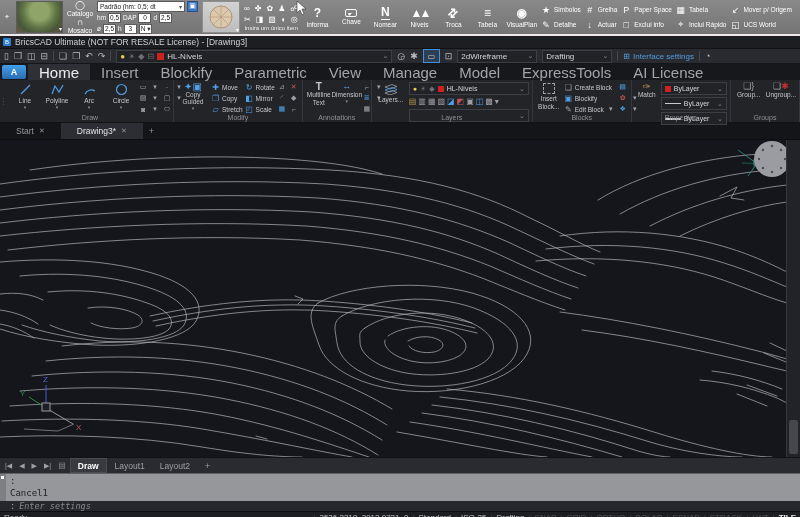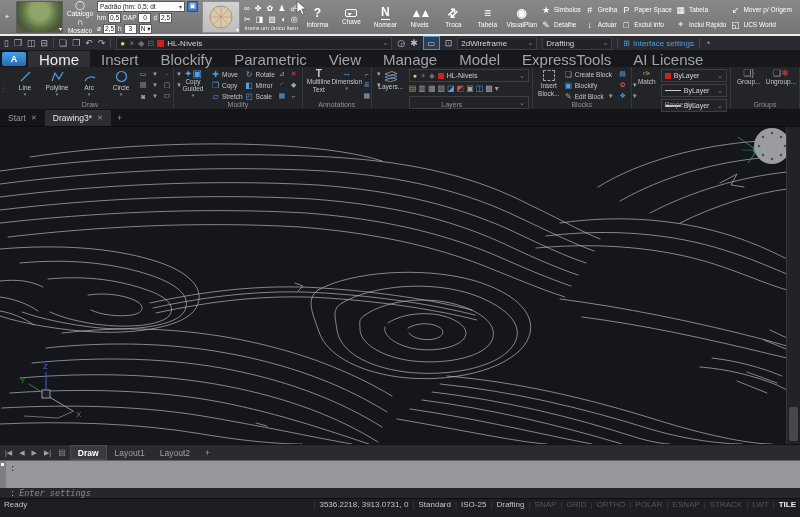--- a/index.html
+++ b/index.html
@@ -81,21 +81,21 @@
   .blue{color:#4f9fe8;}
   .dashbox{width:10px;height:9px;border:1px dashed #9fa0a6;}
   .lyrdrop{width:112px;}
   .lyr-tools{display:flex;gap:2px;}
   .lyr-tools span{font-size:8px;line-height:10px;}
   .propline{display:inline-block;width:16px;height:1px;background:#c9cacd;}
   .propline.th{height:2px;}
   svg.mini{display:block;}
   
   .doctabs{height:16px;background:#141519;display:flex;align-items:stretch;font-size:8.5px;border-bottom:1px solid #0c0d10;}
-  .dtab{display:flex;align-items:center;gap:5px;padding:0 8px;color:#96979b;}
+  .dtab{display:flex;align-items:center;gap:5px;padding:0 16px;color:#96979b;}
   .dtab.active{background:#2c2e33;color:#e4e5e8;}
   .dtab .x{font-size:7px;color:#8e8f93;}
   .plus{display:flex;align-items:center;padding:0 6px;color:#96979b;}
   
   .canvas{position:relative;height:317px;background:#15161b;}
   .canvas svg.main{position:absolute;left:0;top:0;}
   #contours path{fill:none;stroke:#b5b6bb;stroke-width:0.7;stroke-linecap:round;stroke-linejoin:round;}
   .vscroll{position:absolute;right:0;top:0;width:13px;height:317px;background:#222327;border-left:1px solid #36373d;}
   .vthumb{position:absolute;left:2px;bottom:3px;width:9px;height:34px;background:#46474d;border-radius:2px;}
   
@@ -273,20 +273,24 @@
       <div class="pitem">
           <span class="ig">◱</span>
           <span>UCS World</span>
         </div>
     </div>
     <svg class="cursor" width="12" height="16">
       <polygon points="1,0 1,12 4,9 6,14 8,13 6,8 10,8" fill="#fff" stroke="#444" stroke-width="0.7"></polygon>
     </svg>
   </div>
 
+  <div class="titlebar">
+    <span class="docico">B</span>
+    <span>BricsCAD Ultimate (NOT FOR RESALE License) - [Drawing3]</span>
+  </div>
 
   <div class="qat">
     <span class="ic">▯</span>
     <span class="ic">❒</span>
     <span class="ic">◫</span>
     <span class="ic">⊟</span>
     <span class="vsep"></span>
     <span class="ic">❏</span>
     <span class="ic">❐</span>
     <span class="ic">↶</span>
@@ -698,20 +702,21 @@
     <span class="ltab">Layout1</span>
     <span class="ltab">Layout2</span>
     <span class="ltab">+</span>
   </div>
 
   <div class="cmdhist">
     <div class="cmdgrip">
         <i></i>
       </div>
     <div>:</div>
+    <div>Cancel1</div>
   </div>
   <div class="cmdprompt">
     <span>:</span>
     <span class="ph">Enter settings</span>
   </div>
 
   <div class="status">
     <span>Ready</span>
     <div class="right">
       <span class="ssep">|</span>

